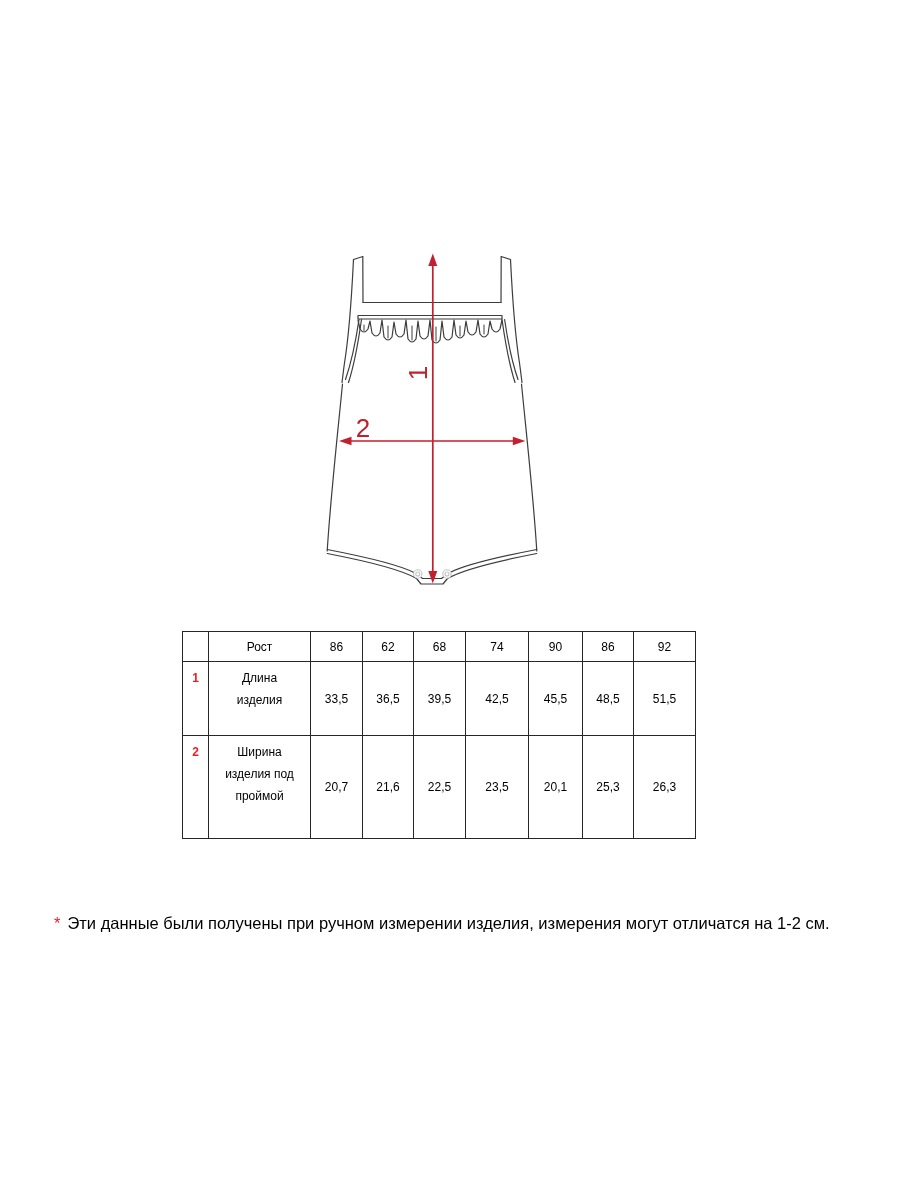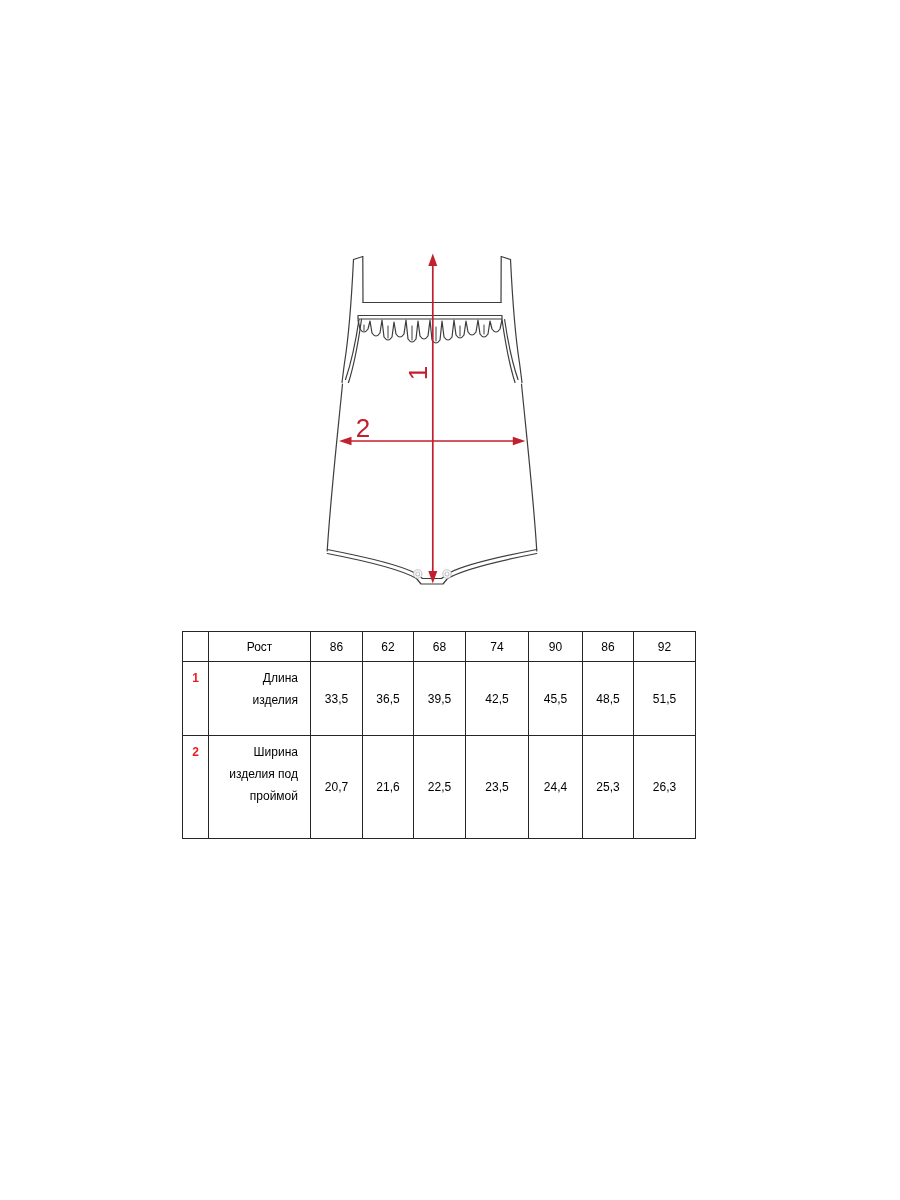--- a/index.html
+++ b/index.html
@@ -39,21 +39,20 @@
   .size-table tr.r2 td{height:97px;}
   .size-table td.c-num{
     vertical-align:top;
     padding-top:5px;
     color:#ee1c25;
     font-weight:bold;
   }
   .size-table td.c-label{
     vertical-align:top;
     padding:5px 12px 0 12px;
-    text-align:right;
   }
   .size-table td.c-val{vertical-align:middle;}
   
   .footnote{
     position:absolute;
     left:54px;top:914px;
     font-size:16.5px;
     white-space:nowrap;
     color:#000;
   }
@@ -145,21 +144,24 @@
       <td class="c-val">48,5</td>
       <td class="c-val">51,5</td>
     </tr>
     <tr class="r2">
       <td class="c-num">2</td>
       <td class="c-label">Ширина изделия под проймой</td>
       <td class="c-val">20,7</td>
       <td class="c-val">21,6</td>
       <td class="c-val">22,5</td>
       <td class="c-val">23,5</td>
-      <td class="c-val">24,4</td>
+      <td class="c-val">20,1</td>
       <td class="c-val">25,3</td>
       <td class="c-val">26,3</td>
     </tr>
   </tbody>
     </table>
 
+  <div class="footnote">
+    <span class="star">*</span><span>Эти данные были получены при ручном измерении изделия, измерения могут отличатся на 1-2 см.</span>
+  </div>
 
 </div>
 
 </body></html>

